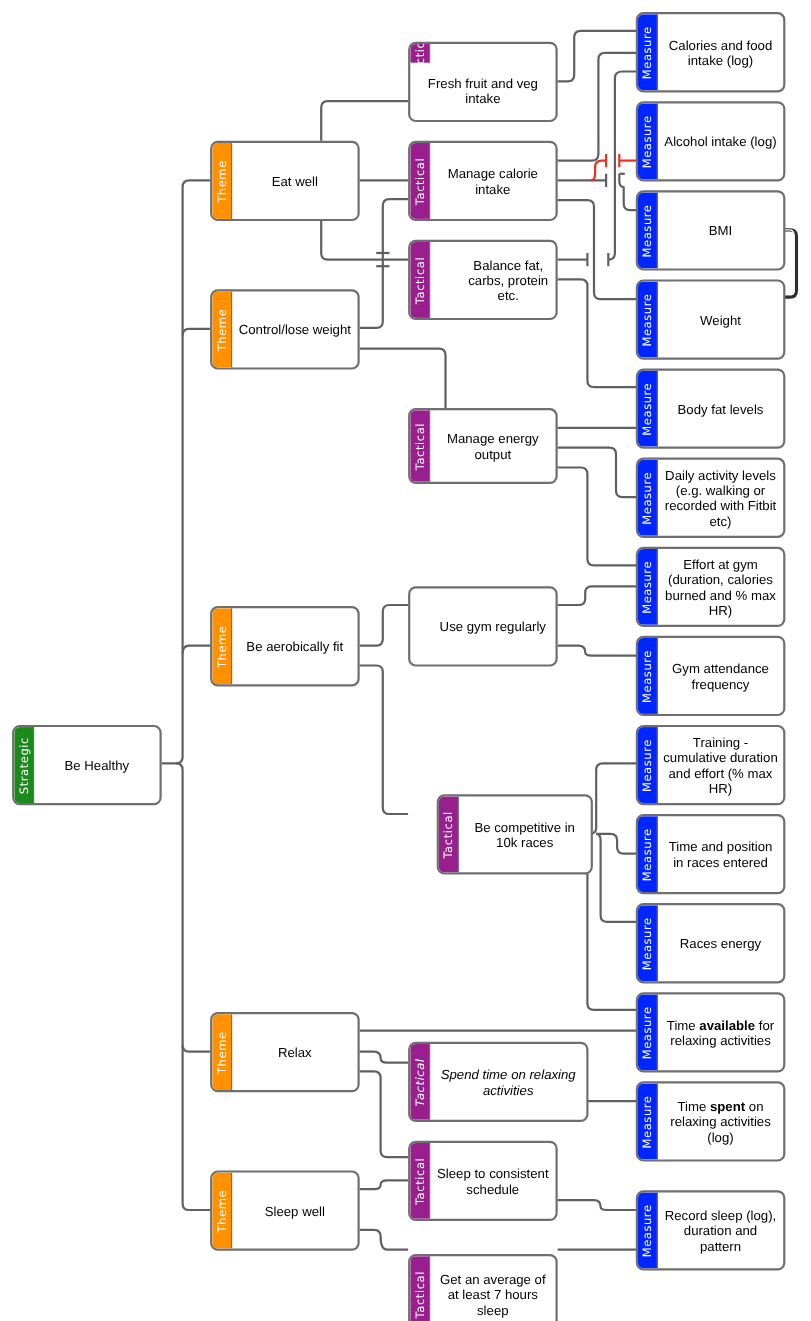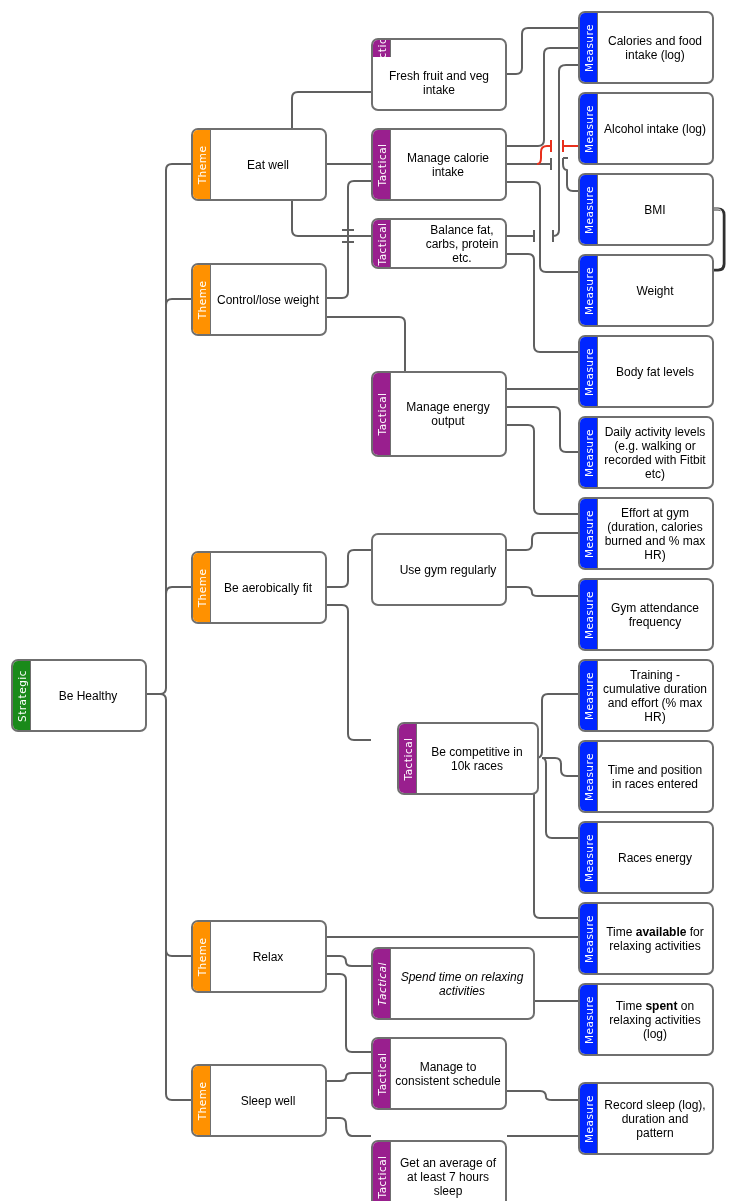--- a/index.html
+++ b/index.html
@@ -136,27 +136,27 @@
       <span>Tactical</span>
     </div>
   <div class="label">Fresh fruit and veg intake</div>
 </div>
 <div class="node" style="left:371px;top:128px;width:136px;height:73px;">
   <div class="strip tactical">
       <span>Tactical</span>
     </div>
   <div class="label">Manage calorie intake</div>
 </div>
-<div class="node" style="left:371px;top:218px;width:136px;height:51px;gap:28px;">
+<div class="node" style="left:371px;top:218px;width:136px;height:73px;gap:28px;">
   <div class="strip tactical">
       <span>Tactical</span>
     </div>
   <div class="label">Balance fat, carbs, protein etc.</div>
 </div>
-<div class="node" style="left:371px;top:371px;width:136px;height:86px;">
+<div class="node" style="left:371px;top:371px;width:136px;height:69px;">
   <div class="strip tactical">
       <span>Tactical</span>
     </div>
   <div class="label">Manage energy output</div>
 </div>
 <div class="node" style="left:371px;top:533px;width:136px;height:73px;align-items:center;">
   <div class="strip tactical">
       <span>Tactical</span>
     </div>
   <div class="label">Use gym regularly</div>
@@ -170,21 +170,21 @@
 <div class="node" style="left:371px;top:947px;width:164px;height:73px;font-style:italic;">
   <div class="strip tactical">
       <span>Tactical</span>
     </div>
   <div class="label">Spend time on relaxing activities</div>
 </div>
 <div class="node" style="left:371px;top:1037px;width:136px;height:73px;">
   <div class="strip tactical">
       <span>Tactical</span>
     </div>
-  <div class="label">Manage to consistent schedule</div>
+  <div class="label">Sleep to consistent schedule</div>
 </div>
 <div class="node" style="left:371px;top:1140px;width:136px;height:73px;justify-content:space-between;">
   <div class="strip tactical">
       <span>Tactical</span>
     </div>
   <div class="label">Get an average of at least 7 hours sleep</div>
 </div>
 
 <div class="node" style="left:578px;top:11px;width:136px;height:73px;">
   <div class="strip measure">

